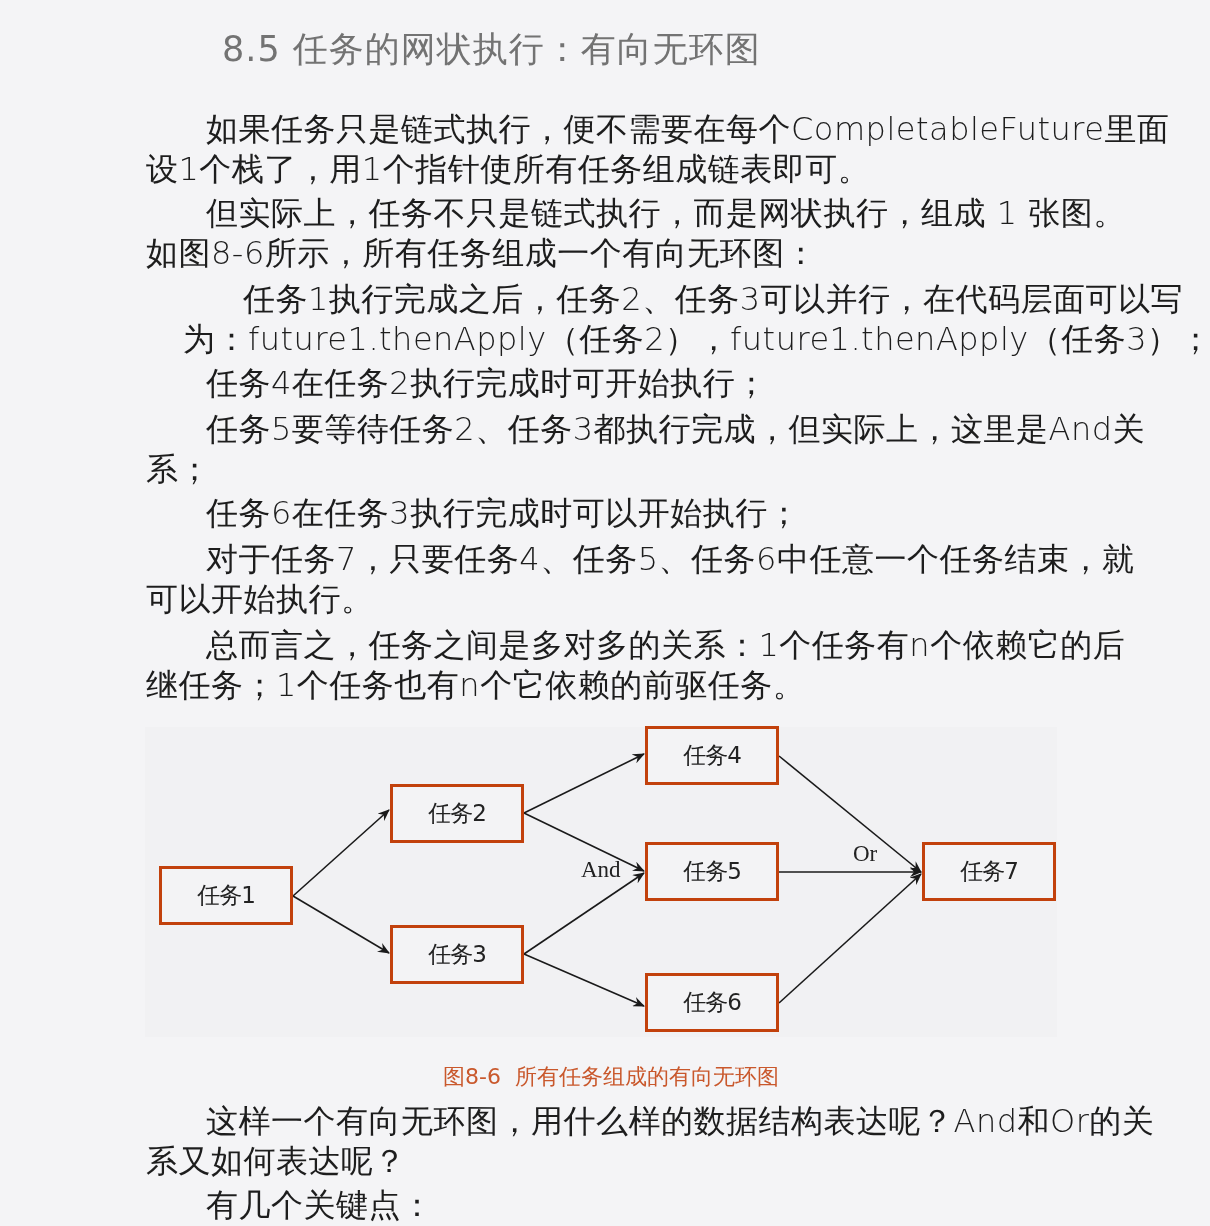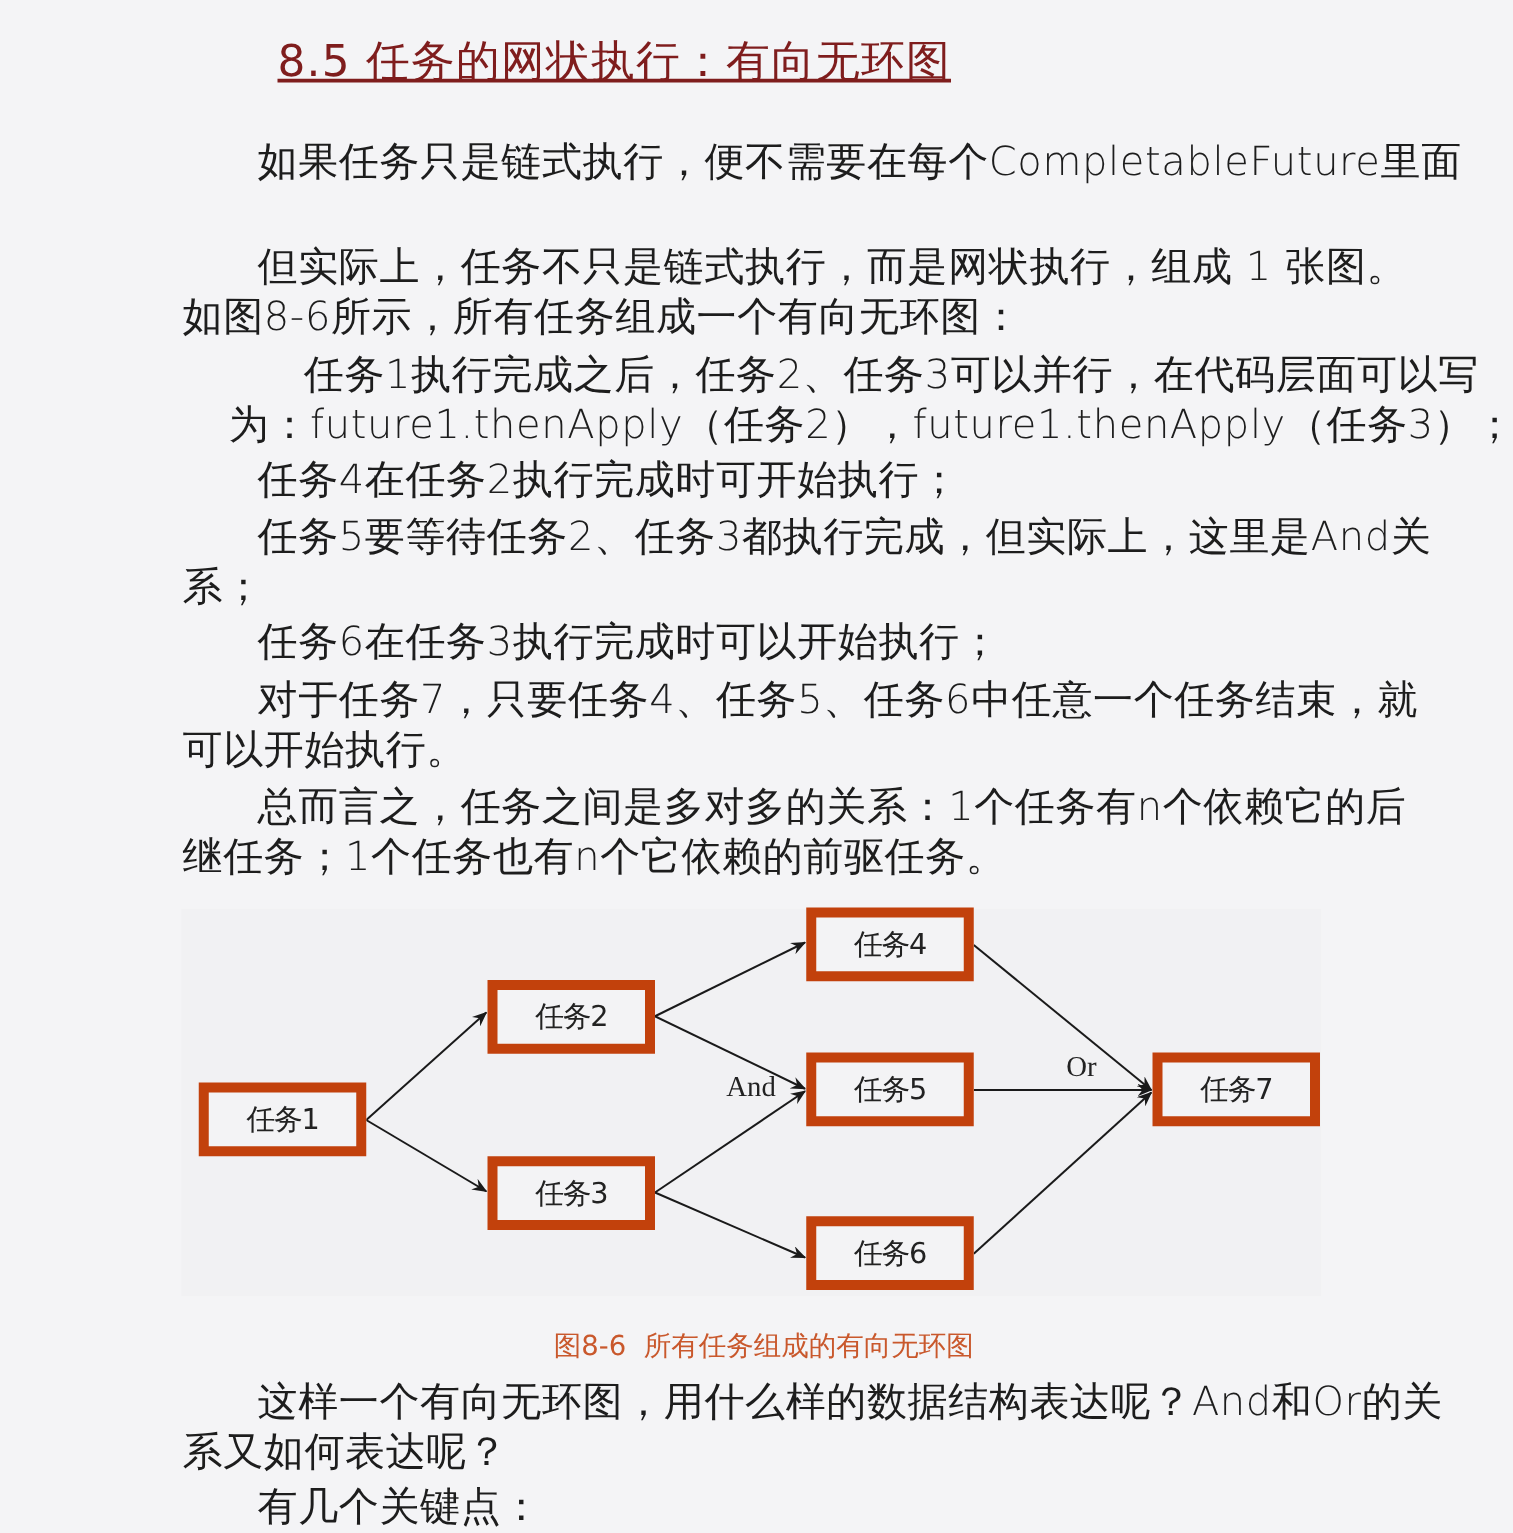--- a/index.html
+++ b/index.html
@@ -5,44 +5,43 @@
   html, body { margin: 0; padding: 0; }
   body {
     width: 1210px; height: 1226px; overflow: hidden;
     background: #f4f4f6;
     font-family: "DejaVu Serif", "Liberation Serif", serif;
     color: #1a1a1a;
     position: relative;
   }
   .title {
     position: absolute; left: 222px; top: 26px;
-    font-size: 35px; letter-spacing: 1px; color: #7f1d1d;
+    font-size: 35px; letter-spacing: 1px; color: #737373;
     font-family: "DejaVu Sans", "Liberation Sans", sans-serif;
     white-space: nowrap;
-    text-decoration: underline;
   }
   .para {
     position: absolute; left: 146px; width: 914px;
     font-size: 32px; line-height: 40px; color: #1d1d1d;
     text-indent: 60px; text-align: justify;
     letter-spacing: 0.5px;
     font-family: "DejaVu Sans", "Liberation Sans", sans-serif;
     font-weight: 300;
   }
   .para .line { display: block; white-space: nowrap; }
   .para .line.cont { text-indent: 0; }
   .diagram {
     position: absolute; left: 145px; top: 727px; width: 912px; height: 310px;
     background: #f1f1f3;
   }
   .diagram svg { position: absolute; left: 0; top: 0; }
   .node {
     position: absolute; box-sizing: border-box;
     width: 134px; height: 59px;
-    border: 8px solid #c2410c; background: #f3f3f5;
+    border: 3px solid #c2410c; background: #f3f3f5;
     display: flex; align-items: center; justify-content: center;
     font-size: 23px; color: #222;
     font-family: "DejaVu Sans", "Liberation Sans", sans-serif;
     letter-spacing: -1px;
   }
   .edge-label {
     position: absolute; font-size: 23px; color: #222;
     font-family: "Liberation Serif", "DejaVu Serif", serif;
   }
   .caption {
@@ -53,20 +52,21 @@
   }
   .caption span { display: inline-block; margin-left: 12px; }
 </style>
 </head>
 <body>
 
 <div class="title">8.5 任务的网状执行：有向无环图</div>
 
 <div class="para" style="top:109px;">
   <span class="line">如果任务只是链式执行，便不需要在每个CompletableFuture里面</span>
+  <span class="line cont" style="text-indent:0">设1个栈了，用1个指针使所有任务组成链表即可。</span>
 </div>
 
 <div class="para" style="top:193px;">
   <span class="line">但实际上，任务不只是链式执行，而是网状执行，组成 1 张图。</span>
   <span class="line cont" style="text-indent:0">如图8-6所示，所有任务组成一个有向无环图：</span>
 </div>
 
 <div class="para" style="top:279px;margin-left:37px;">
   <span class="line">任务1执行完成之后，任务2、任务3可以并行，在代码层面可以写</span>
   <span class="line cont" style="text-indent:0">为：future1.thenApply（任务2），future1.thenApply（任务3）；</span>

